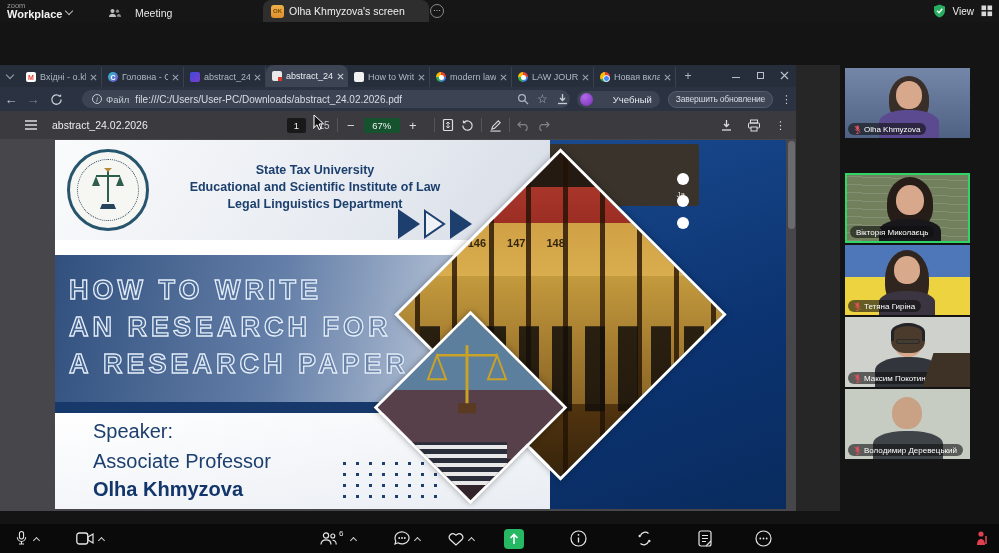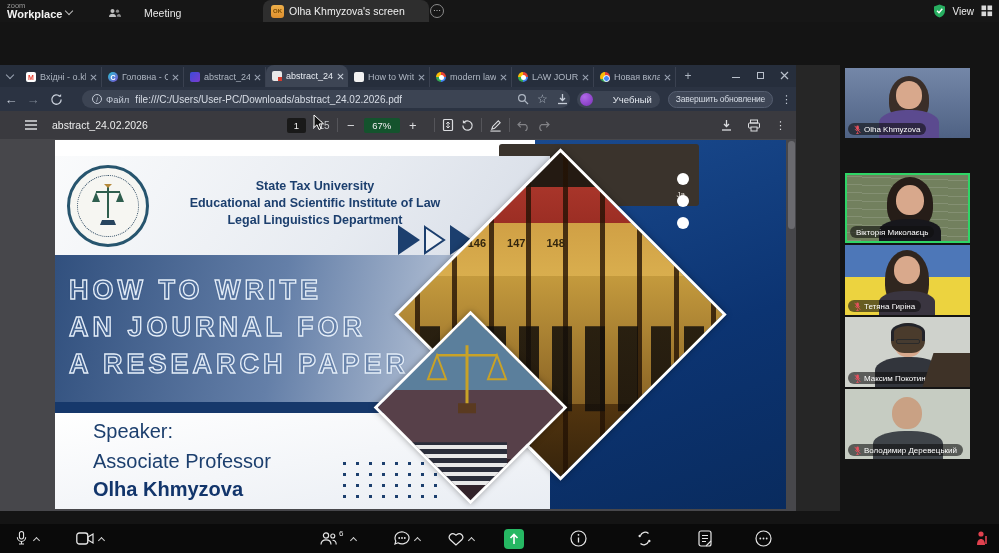--- a/index.html
+++ b/index.html
@@ -7,21 +7,21 @@
               font-family:"Liberation Sans", sans-serif; }
   body { position:relative; }
 
   
   #titlebar { position:absolute; left:0; top:0; width:999px; height:22px; background:#161616; z-index:40; }
   .tb-logo { position:absolute; left:7px; top:1px; line-height:9px; }
   .tb-logo .sm { font-size:7.5px; color:#9a9a9a; display:block; }
   .tb-logo .lg { font-size:11px; color:#f2f2f2; font-weight:bold; display:block; }
   .tb-chev { position:absolute; left:66px; top:8px; width:6px; height:6px;
              border-right:1.4px solid #bbb; border-bottom:1.4px solid #bbb; transform:rotate(45deg); }
-  .tb-meeting { position:absolute; left:100px; top:0; height:22px; display:flex; align-items:center; gap:23px;
+  .tb-meeting { position:absolute; left:100px; top:0; height:22px; display:flex; align-items:center; gap:14px;
                 color:#e8e8e8; font-size:10.5px; padding:13px 8px; }
   .tb-sharetab { position:absolute; left:263px; top:0px; width:166px; height:22px; background:#2e2e2e;
                  border-radius:8px 8px 0 0; display:flex; align-items:center; gap:5px; padding:0 8px;
                  color:#f0f0f0; font-size:10.5px; }
   .tb-avatar { width:13px; height:13px; border-radius:3px; background:linear-gradient(#f0b04a,#dd8f2e);
                color:#7a4a00; font-size:6px; font-weight:bold; display:flex; align-items:center; justify-content:center; }
   .tb-ellipsis { position:absolute; left:430px; top:4px; width:14px; height:14px; border-radius:50%;
                  border:1px solid #8a8a8a; color:#cfcfcf; font-size:8px; line-height:12px; text-align:center; }
   .tb-right { position:absolute; right:6px; top:0; height:22px; display:flex; align-items:center; gap:7px;
               color:#ededed; font-size:10px; }
@@ -97,21 +97,21 @@
   #slide { position:absolute; left:55px; top:1px; width:731px; height:369px; background:#fff; overflow:hidden; }
   .sl-navy { position:absolute; left:480px; top:0; width:251px; height:100%;
              background:linear-gradient(160deg,#1a4a8e 0%,#0c3472 55%,#092b5e 100%); }
   .sl-journal { position:absolute; left:444px; top:4px; width:200px; height:62px; background:#3a332c;
                 border-radius:3px; }
   .sl-journal .ji { position:absolute; left:16px; bottom:7px; color:#e3ded6; font-size:8px; }
   .sl-journal .jm { position:absolute; right:14px; bottom:7px; color:#e3ded6; font-size:8px; }
   .sl-3dots { position:absolute; left:622px; top:33px; }
   .sl-3dots .d { width:12px; height:12px; border-radius:50%; background:#fff; margin-bottom:10px; }
   .sl-header { position:absolute; left:0; top:0; width:495px; height:100px;
-               background:linear-gradient(125deg,#fafbfc 0%,#e7ebf1 60%,#d6dce6 100%);margin-top:16px; }
+               background:linear-gradient(125deg,#fafbfc 0%,#e7ebf1 60%,#d6dce6 100%); }
   .sl-head-text { position:absolute; left:110px; top:22px; width:300px; text-align:center;
                   color:#1c3f6e; font-weight:bold; font-size:12.5px; line-height:17px; }
   .sl-logo { position:absolute; left:12px; top:9px; width:82px; height:82px; border-radius:50%;
              background:#f6f6f2; border:3px solid #27556e; display:flex; align-items:center; justify-content:center; }
   .sl-logo .ring { position:absolute; inset:7px; border-radius:50%; border:1.5px dotted #27445e; }
   .sl-arrows { position:absolute; left:343px; top:68px; }
   .sl-main { position:absolute; left:0; top:115px; width:495px; height:147px;
              background:linear-gradient(100deg,#31507e 0%,#647fa8 45%,#a9b8cf 75%,#d4dbe6 100%); }
   .sl-title { position:absolute; left:14px; top:17px; font-weight:bold; font-size:27px; line-height:37px;
               letter-spacing:4px; color:rgba(120,150,195,0.28);
@@ -435,21 +435,21 @@
           <svg class="sl-arrows" width="86" height="32" viewBox="0 0 86 32">
             <path d="M0 1 L22 16 L0 31z" fill="#1c3f6e"></path>
             <path d="M27 3 L46 16 L27 29z" fill="#eef1f5" stroke="#1c3f6e" stroke-width="2"></path>
             <path d="M52 1 L74 16 L52 31z" fill="#1c3f6e"></path>
           </svg>
         </div>
 
         <div class="sl-main"></div>
         <div class="sl-title">
           <div style="position:absolute;left:0;top:115px">HOW TO WRITE</div>
-          <div style="position:absolute;left:0;top:152px">AN JOURNAL FOR</div>
+          <div style="position:absolute;left:0;top:152px">AN RESEARCH FOR</div>
           <div style="position:absolute;left:0;top:189px">A RESEARCH PAPER</div>
         </div>
 
         <div class="sl-strip"></div>
 
         <div class="sl-speaker">
           <div class="l1">Speaker:</div>
           <div class="l2">Associate Professor</div>
           <div class="l3">Olha Khmyzova</div>
         </div>

